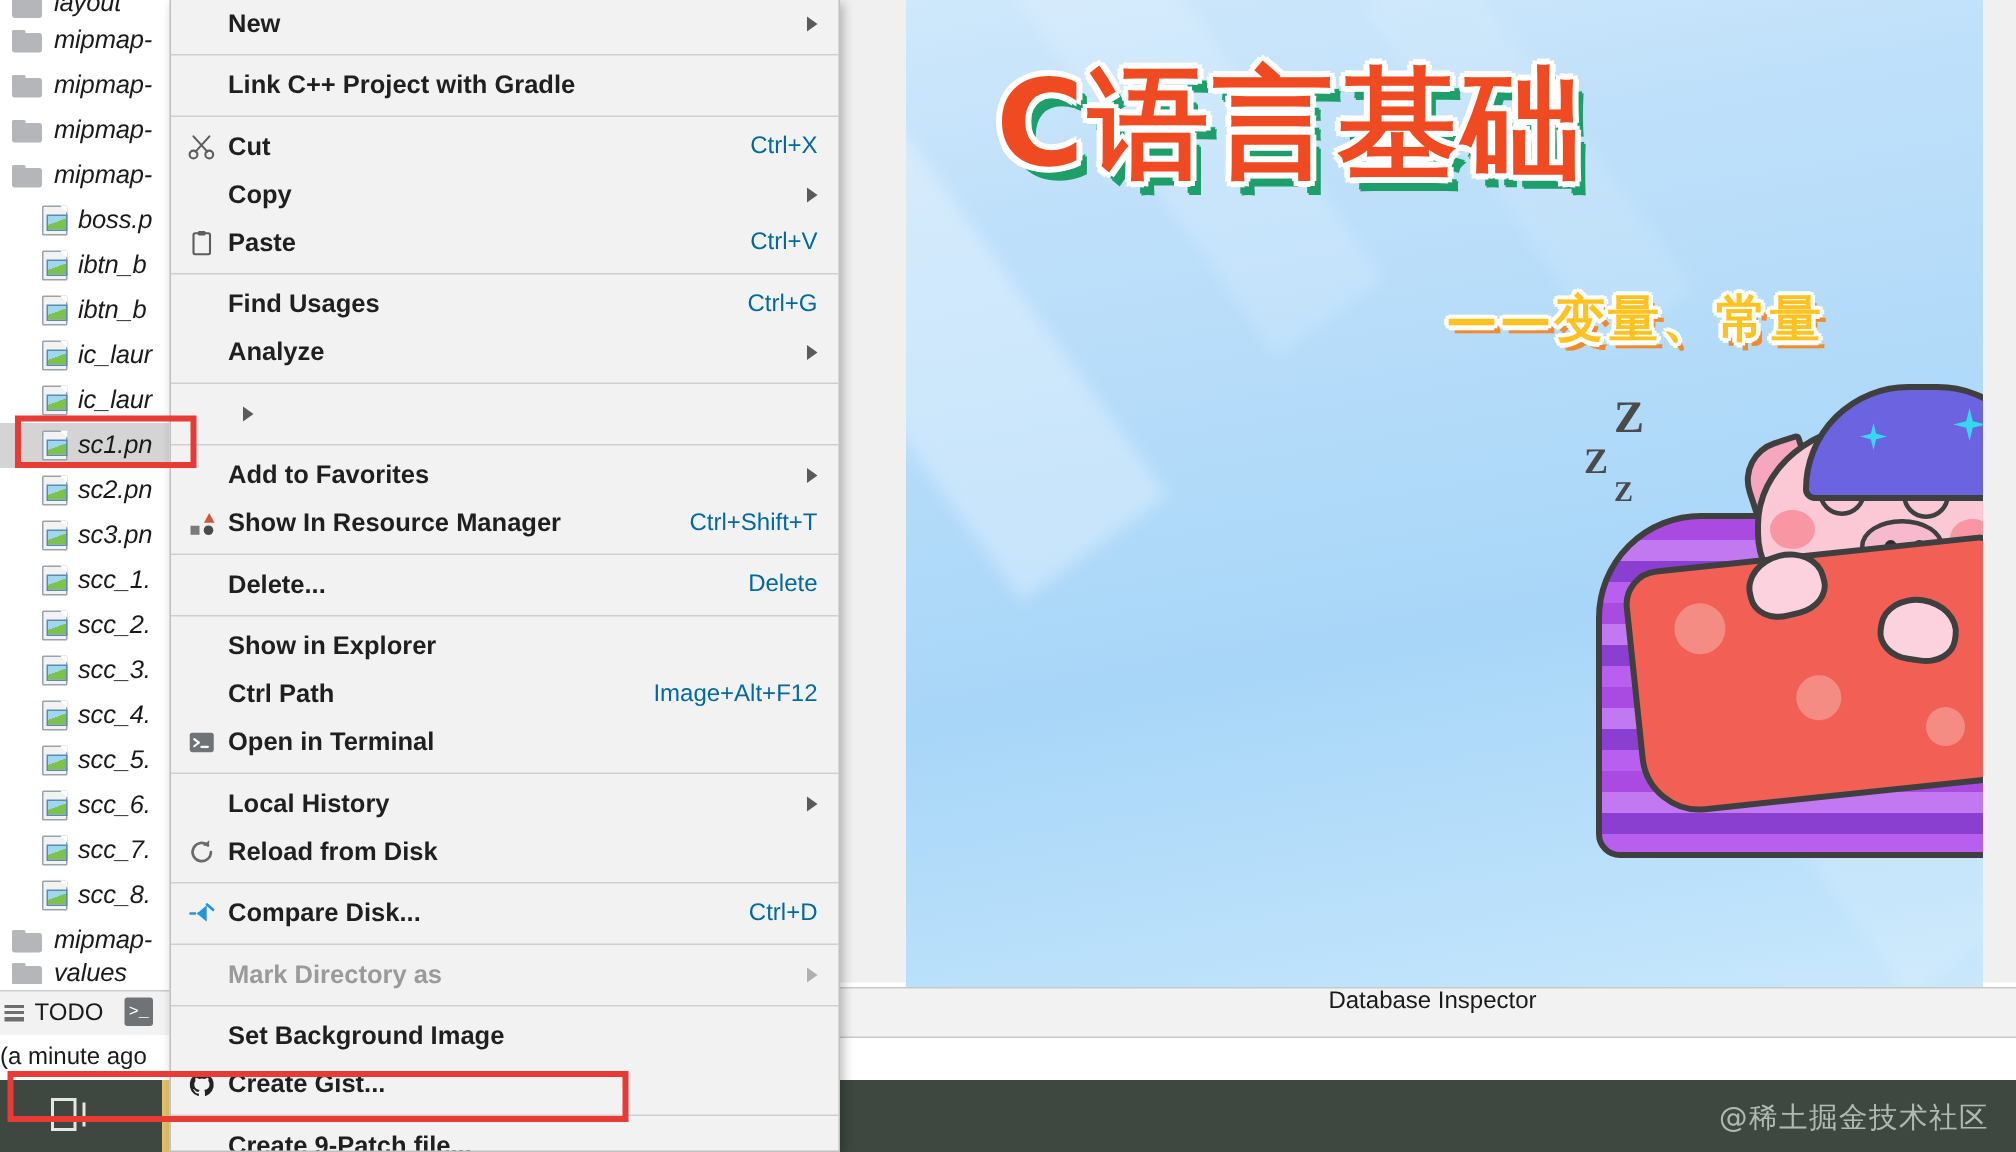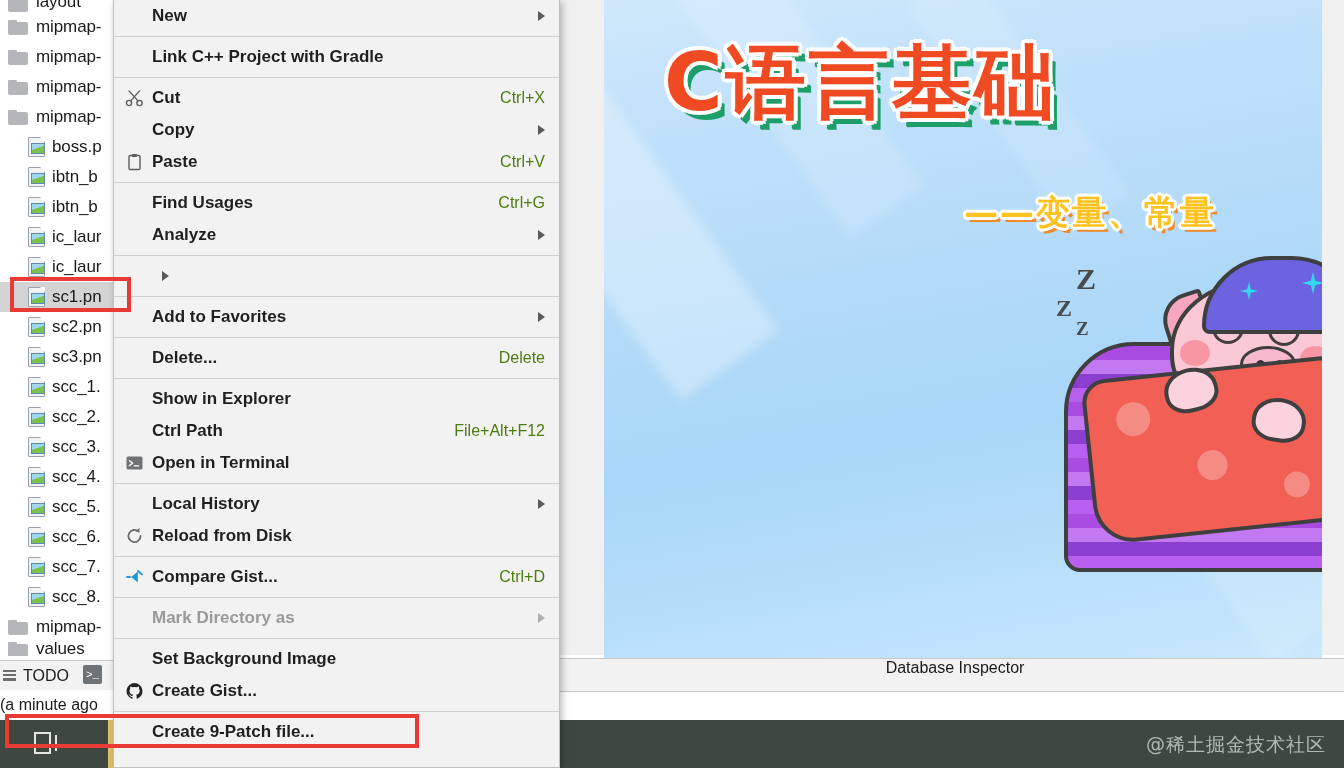--- a/index.html
+++ b/index.html
@@ -15,21 +15,21 @@
   .ide-bg { position: absolute; inset: 0; background: #ffffff; }
 
   
   .tree {
     position: absolute; left: 0; top: 0; width: 113px; height: 660px;
     background: #ffffff; overflow: hidden;
   }
   .tree-row {
     position: relative; height: 30px;
     display: flex; align-items: center;
-    font-size: 17px; color: #1a1a1a; white-space: nowrap;
+    font-size: 17px; color: #1a1a1a; white-space: nowrap; font-style: italic;
   }
   .tree-row.selected { background: #d4d4d4; }
   .tree-row .indent-folder { width: 8px; flex: 0 0 8px; }
   .tree-row .indent-file { width: 28px; flex: 0 0 28px; }
 
   .ic-folder {
     width: 20px; height: 15px; flex: 0 0 20px; margin-right: 8px;
     position: relative;
   }
   .ic-folder:before {
@@ -265,21 +265,21 @@
     box-shadow: 2px 2px 7px rgba(0,0,0,0.28);
     z-index: 30; overflow: hidden;
   }
   .mi {
     position: relative; height: 32px; display: flex; align-items: center;
     font-size: 17px; color: #1f1f1f; padding-left: 38px; padding-right: 14px;
     white-space: nowrap;
   }
   .mi.disabled { color: #9a9a9a; }
   .mi .label { flex: 1; font-weight: bold; }
-  .mi .accel { color: #4d7c0f; font-size: 16px; }
+  .mi .accel { color: #0369a1; font-size: 16px; }
   .mi .arrow {
     width: 0; height: 0; margin-left: 10px;
     border-top: 5px solid transparent; border-bottom: 5px solid transparent;
     border-left: 7px solid #5a5a5a;
   }
   .mi.disabled .arrow { border-left-color: #b0b0b0; }
   .sep { height: 1px; background: #cfcfcf; margin: 4px 0; }
   .mi .micon {
     position: absolute; left: 11px; top: 50%; transform: translateY(-50%);
     width: 19px; height: 19px;
@@ -545,32 +545,41 @@
       </div>
       <div class="sep"></div>
       <div class="mi">
         <span class="arrow"></span>
       </div>
       <div class="sep"></div>
       <div class="mi">
         <span class="label">Add to Favorites</span>
         <span class="arrow"></span>
       </div>
+      <div class="mi">
+        <span class="micon"><svg width="19" height="19" viewBox="0 0 19 19" fill="none">
+            <rect x="2" y="11" width="6" height="6" fill="#7a7a7a"></rect>
+            <circle cx="14" cy="14" r="3.2" fill="#4a4a4a"></circle>
+            <path d="M11 9 L14.5 2.5 L18 9 Z" fill="#d4563a"></path>
+          </svg></span>
+        <span class="label">Show In Resource Manager</span>
+        <span class="accel">Ctrl+Shift+T</span>
+      </div>
       <div class="sep"></div>
       <div class="mi">
         <span class="label">Delete...</span>
         <span class="accel">Delete</span>
       </div>
       <div class="sep"></div>
       <div class="mi">
         <span class="label">Show in Explorer</span>
       </div>
       <div class="mi">
         <span class="label">Ctrl Path</span>
-        <span class="accel">File+Alt+F12</span>
+        <span class="accel">Image+Alt+F12</span>
       </div>
       <div class="mi">
         <span class="micon"><svg width="19" height="19" viewBox="0 0 19 19" fill="none">
             <rect x="1.5" y="3" width="16" height="13" rx="1.6" fill="#6f7376"></rect>
             <path d="M4.5 7.2 L7.6 9.6 L4.5 12" stroke="#fff" stroke-width="1.4" stroke-linecap="round" stroke-linejoin="round"></path>
             <path d="M9.2 12.4 H13.6" stroke="#fff" stroke-width="1.4" stroke-linecap="round"></path>
           </svg></span>
         <span class="label">Open in Terminal</span>
       </div>
       <div class="sep"></div>
@@ -585,21 +594,21 @@
           </svg></span>
         <span class="label">Reload from Disk</span>
       </div>
       <div class="sep"></div>
       <div class="mi">
         <span class="micon"><svg width="19" height="19" viewBox="0 0 19 19" fill="none">
             <path d="M2 9.5 H11" stroke="#2196d6" stroke-width="1.8" stroke-linecap="round" stroke-dasharray="3 2.4"></path>
             <path d="M12.8 4 L6.4 9.5 L12.8 15 Z" fill="#2196d6"></path>
             <path d="M13 3.5 L17 7" stroke="#2196d6" stroke-width="1.8" stroke-linecap="round"></path>
           </svg></span>
-        <span class="label">Compare Gist...</span>
+        <span class="label">Compare Disk...</span>
         <span class="accel">Ctrl+D</span>
       </div>
       <div class="sep"></div>
       <div class="mi disabled">
         <span class="label">Mark Directory as</span>
         <span class="arrow"></span>
       </div>
       <div class="sep"></div>
       <div class="mi">
         <span class="label">Set Background Image</span>

